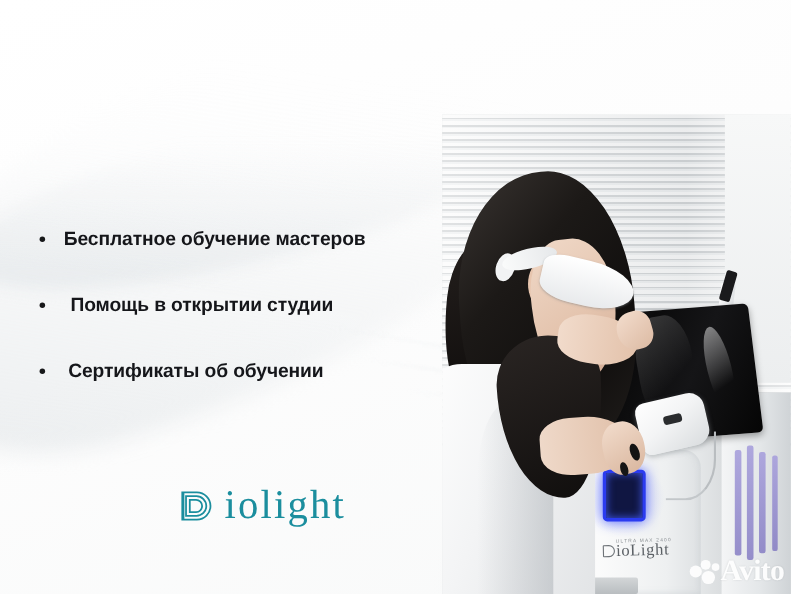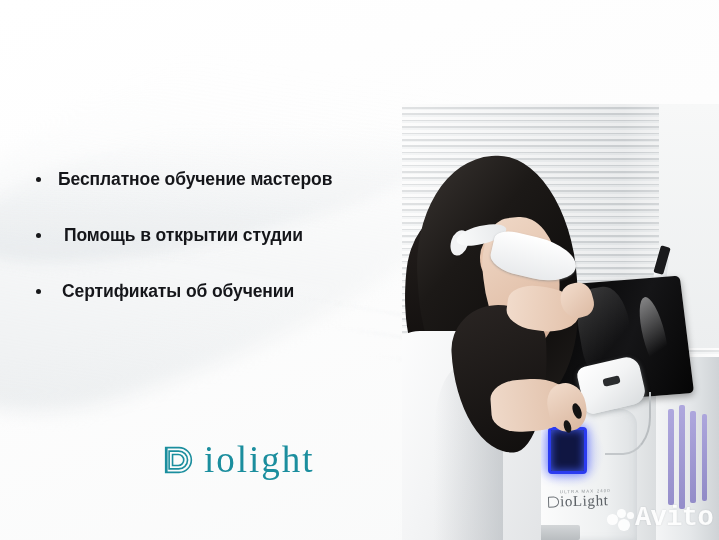--- a/index.html
+++ b/index.html
@@ -71,20 +71,21 @@
   .bullets {
     position: absolute;
     left: 36px;
     top: 168px;
     width: 370px;
   }
   .bullet-row {
     display: flex;
     align-items: flex-start;
     margin-bottom: 34px;
+    margin-top: 38px;
   }
   .bullet-row:last-child { margin-bottom: 0; }
   .dot {
     width: 5px;
     height: 5px;
     border-radius: 50%;
     background: #17181a;
     flex: 0 0 auto;
     margin-top: 9px;
     margin-right: 17px;
@@ -544,21 +545,21 @@
     position: absolute;
     border-radius: 50%;
     background: #ffffff;
     display: block;
   }
   .avito-dots i.d1 { left: 0px;  top: 7px;  width: 11px; height: 11px; }
   .avito-dots i.d2 { left: 10px; top: 2px;  width: 9px;  height: 9px; }
   .avito-dots i.d3 { left: 11px; top: 12px; width: 12px; height: 12px; }
   .avito-dots i.d4 { left: 20px; top: 5px;  width: 7px;  height: 7px; }
   .avito-word {
-    font-family: Liberation Mono, monospace;
+    font-family: Liberation Serif, serif;
     font-size: 27px;
     font-weight: bold;
     color: #ffffff;
     letter-spacing: -0.6px;
     line-height: 27px;
     margin-left: -2px;
     text-shadow: 0 0 2px rgba(140,145,150,0.35);
   }
 </style>
 </head>

